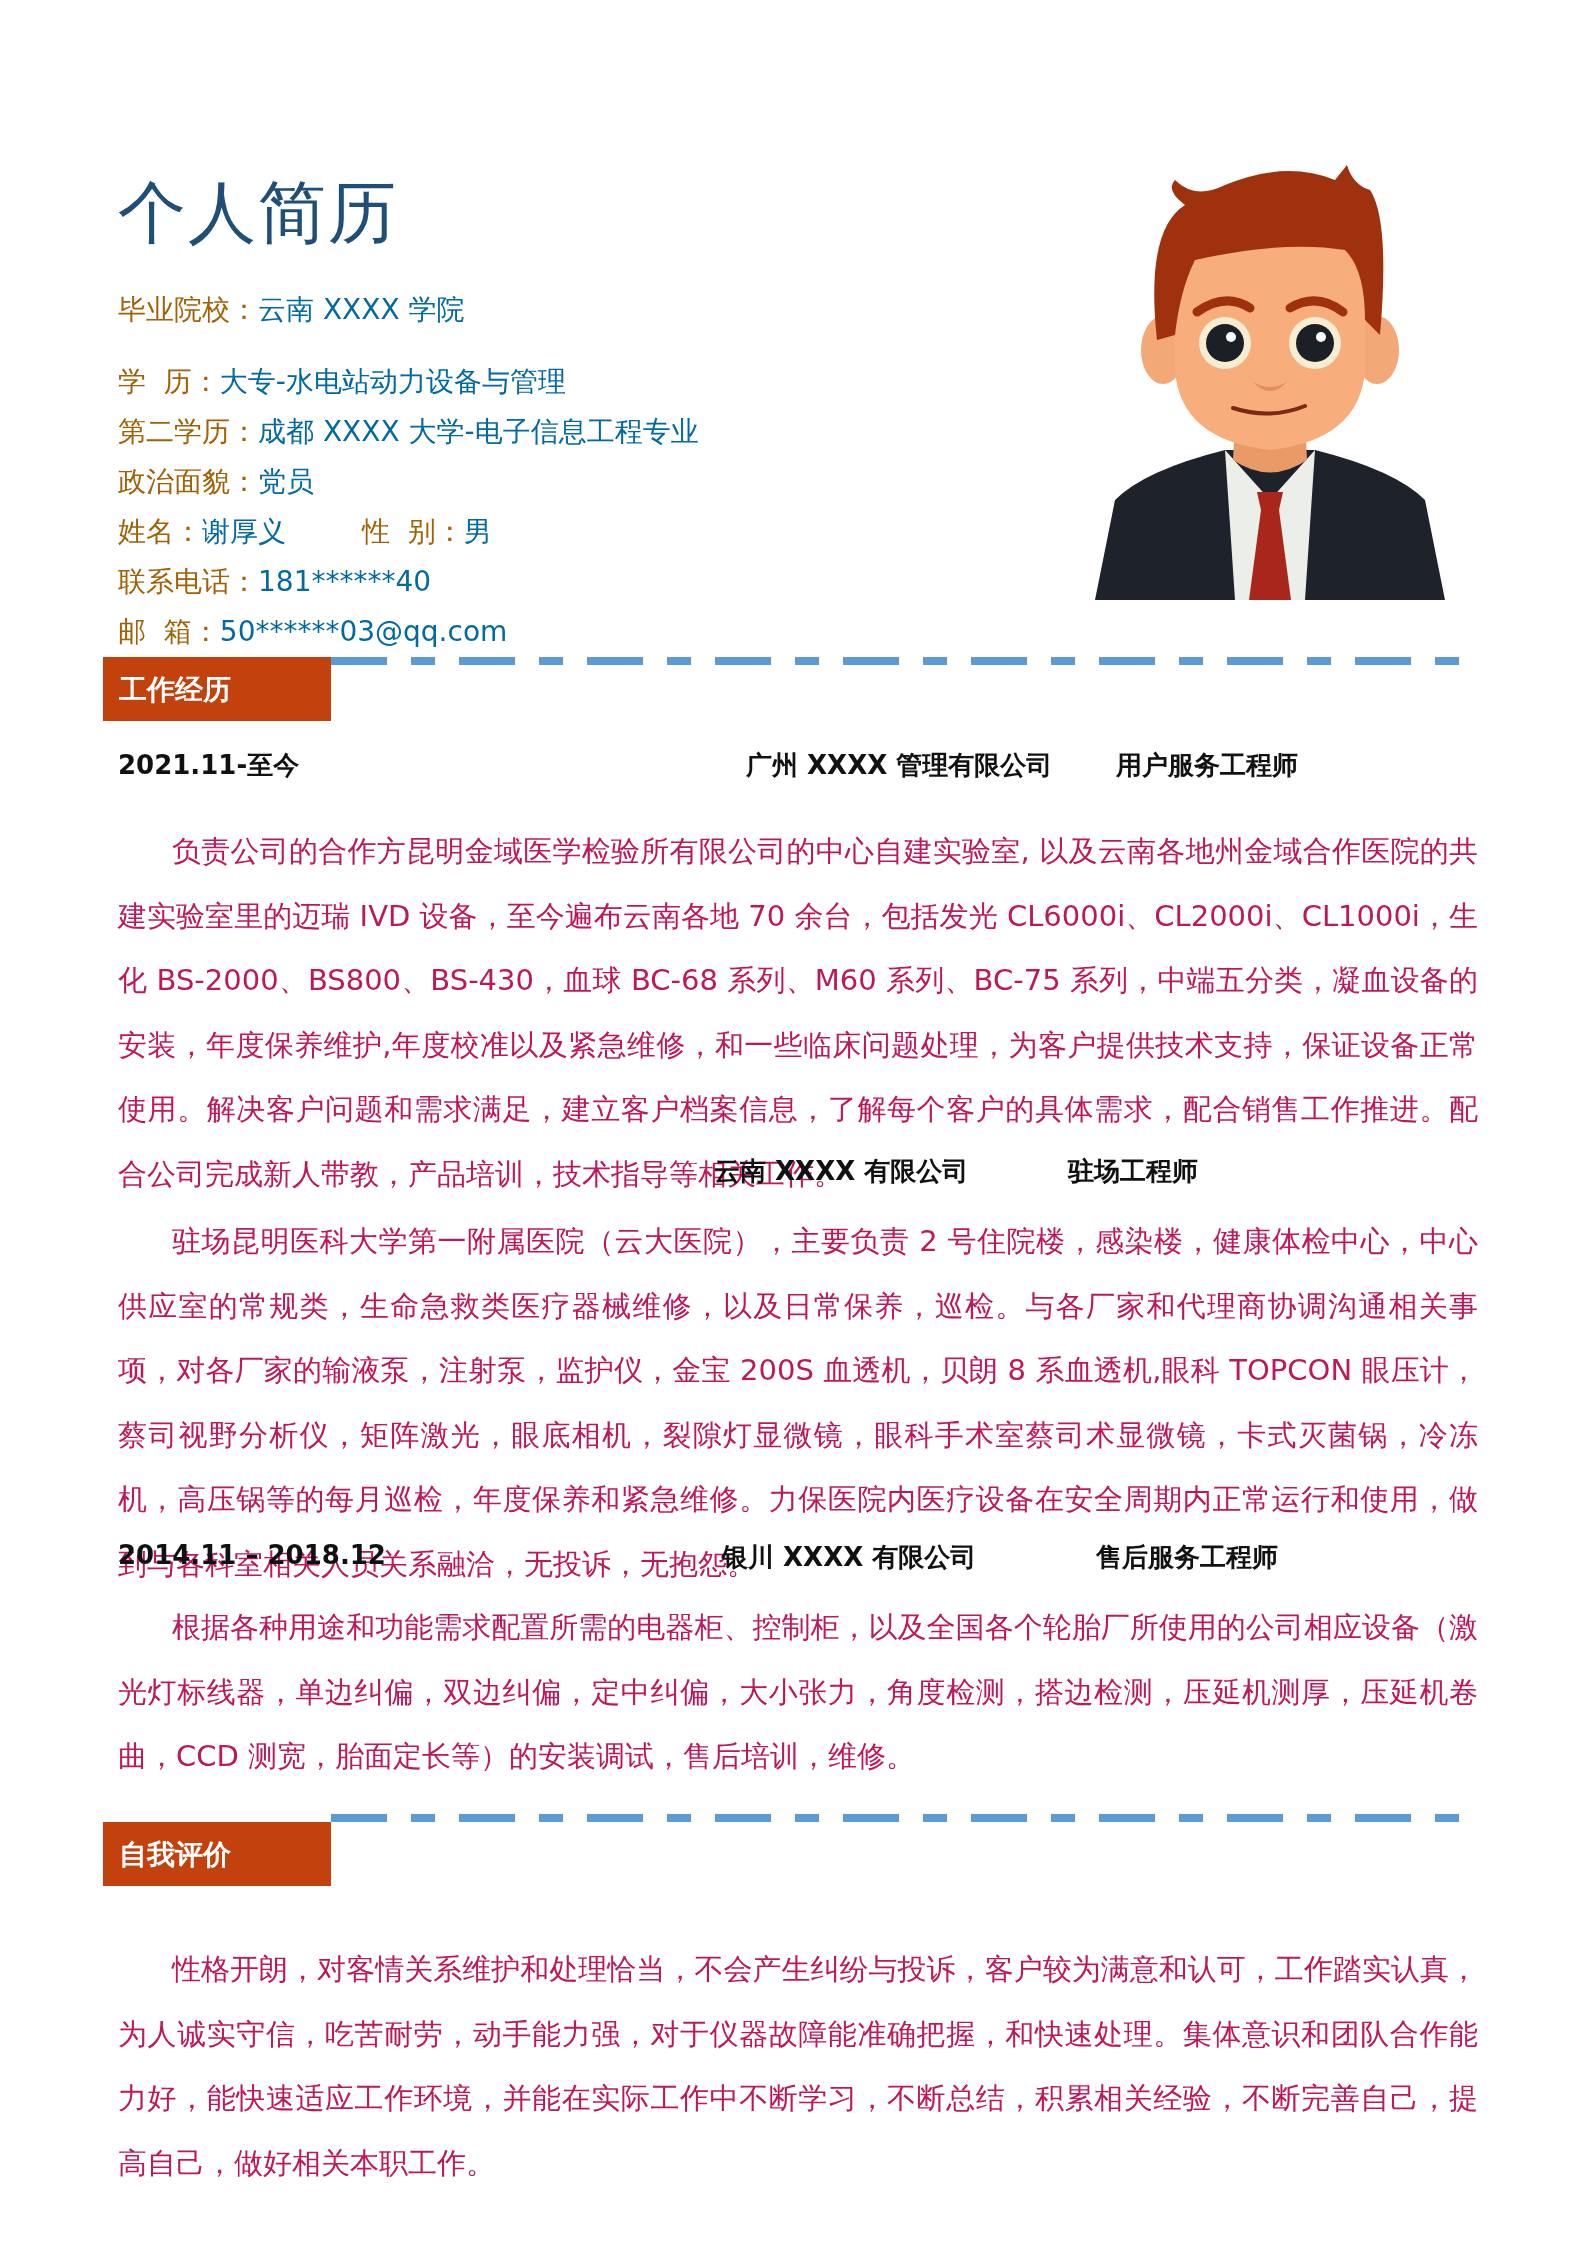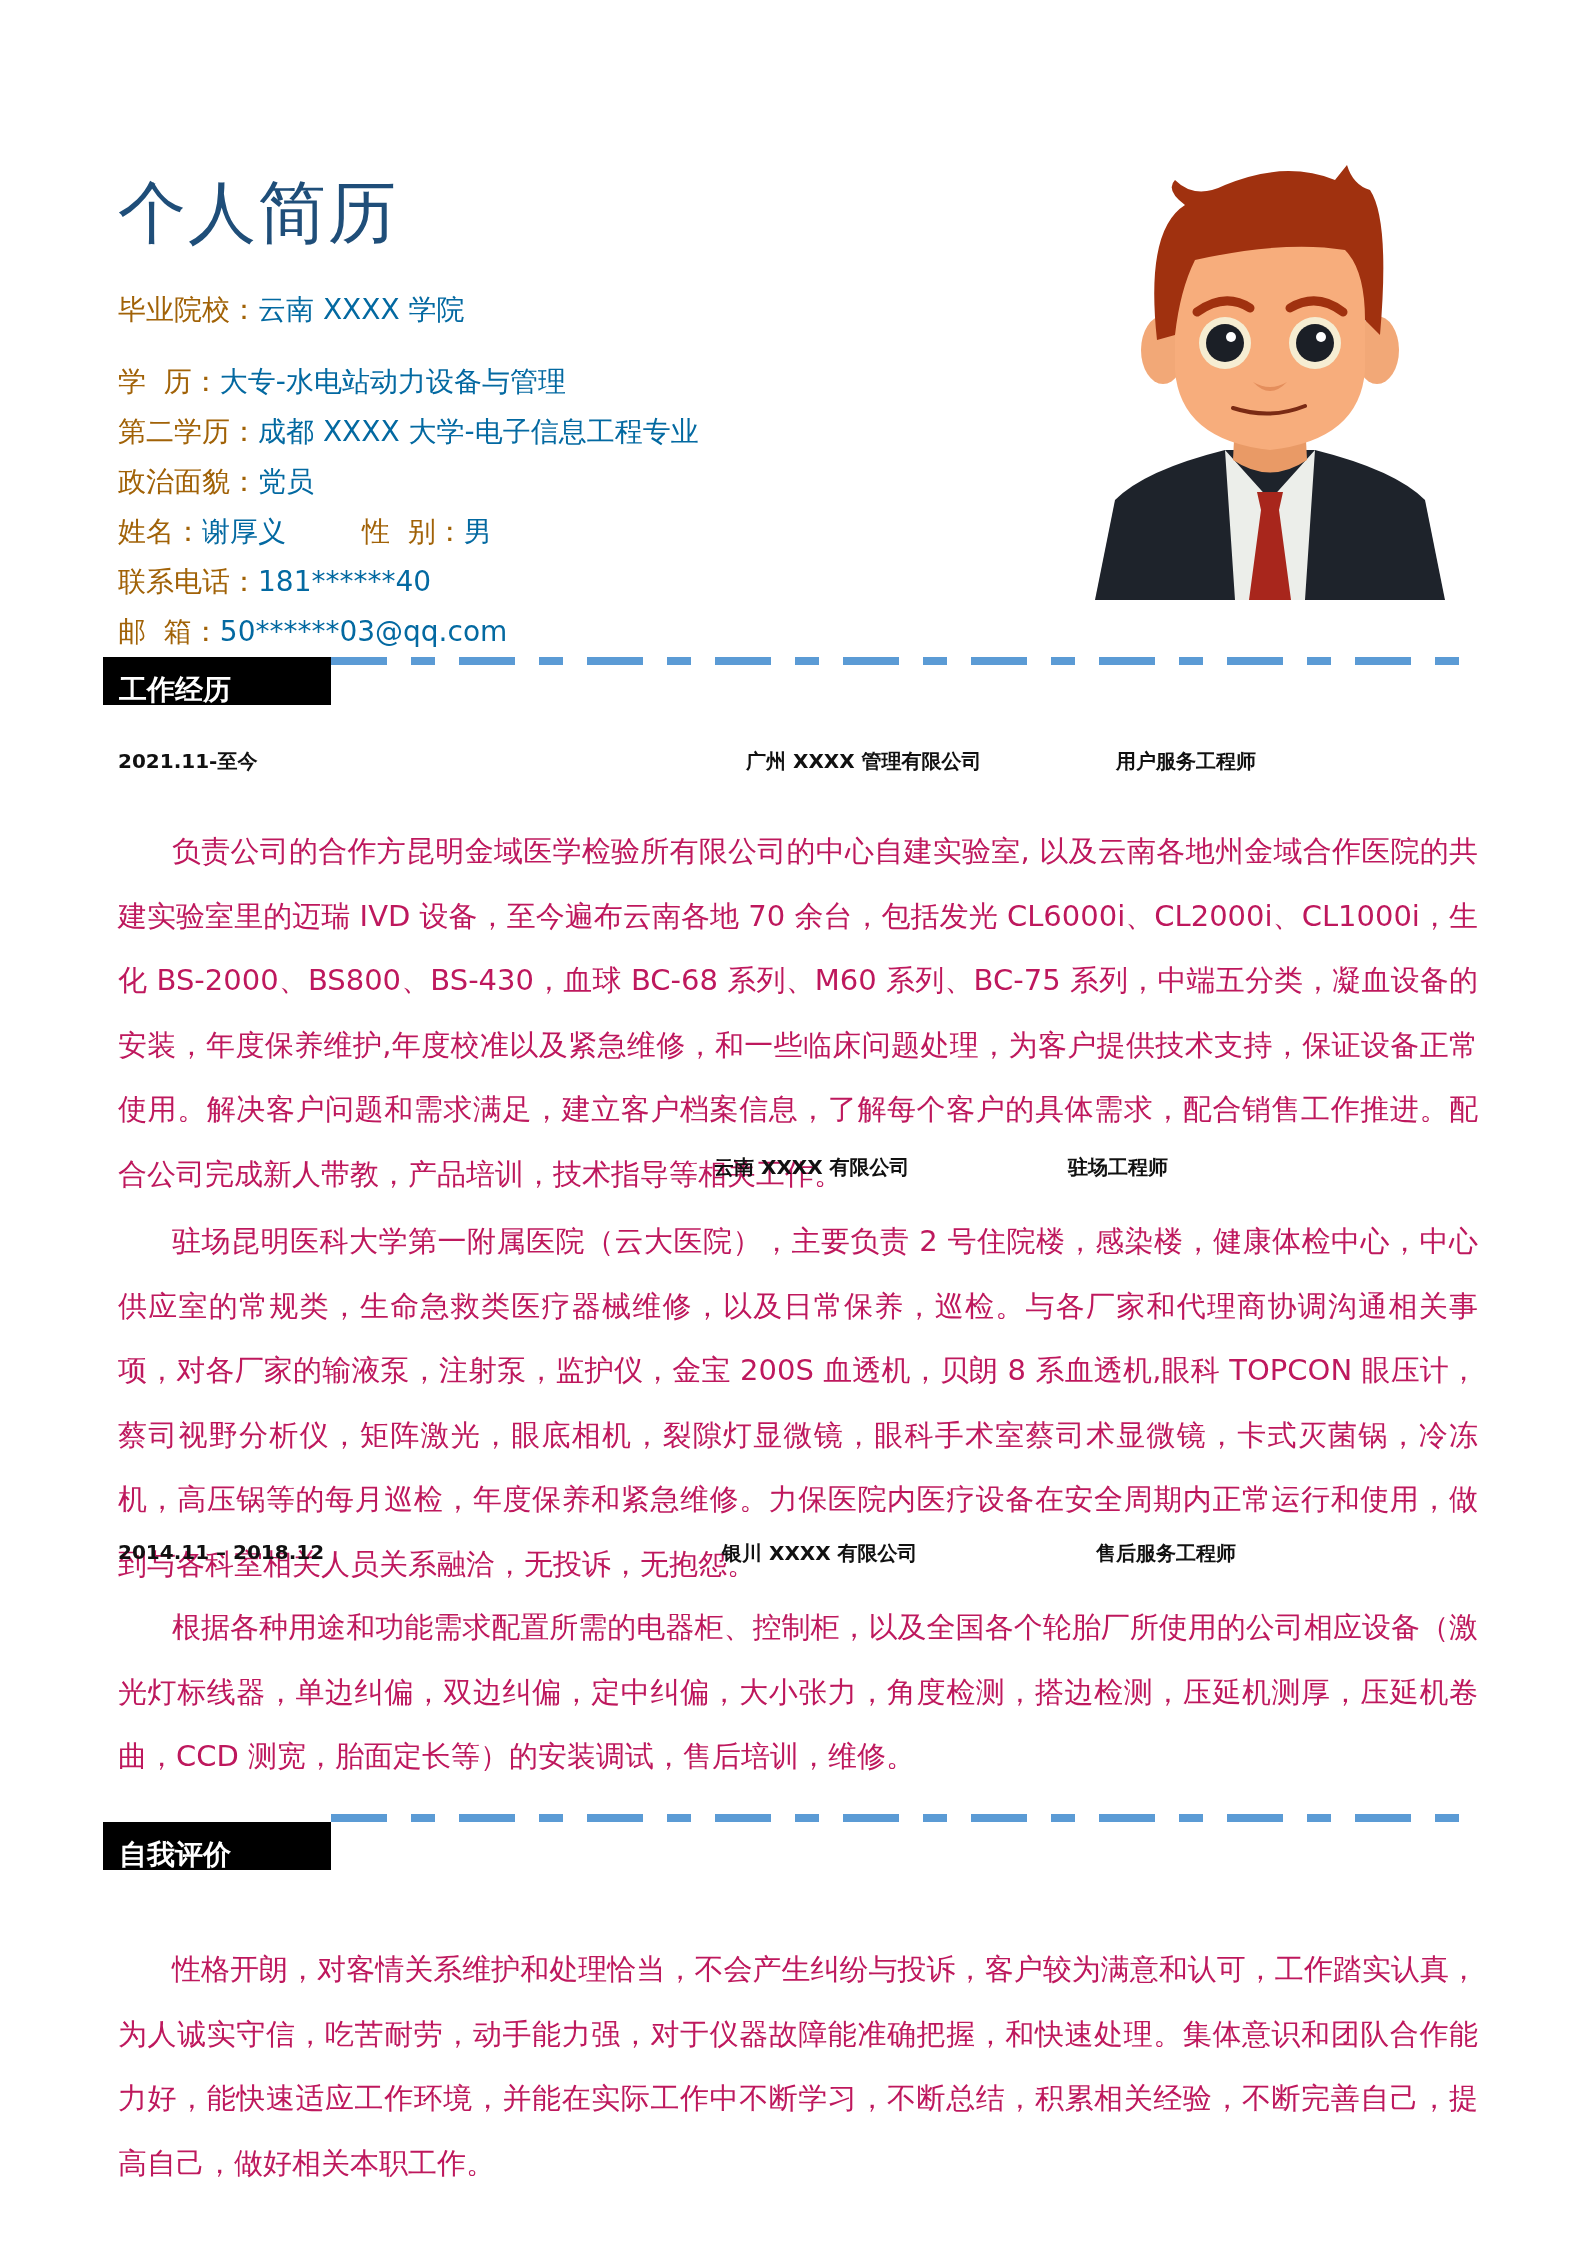--- a/index.html
+++ b/index.html
@@ -6,28 +6,28 @@
   body { width:1586px; height:2245px; position:relative; overflow:hidden;
          font-family:"DejaVu Sans","Liberation Sans",sans-serif; color:#111; }
   .abs { position:absolute; }
   .title { left:118px; top:168px; font-size:68px; font-weight:normal; color:#1f4e79; letter-spacing:2px; }
   .info { left:118px; font-size:28px; line-height:36px; white-space:nowrap; }
   .info .lbl { color:#a16207; }
   .info .val { color:#0369a1; }
   .gap-gender { display:inline-block; width:76px; }
   .avatar { left:1085px; top:160px; width:370px; height:440px; }
 
-  .sec-bar { left:103px; width:228px; height:48px; background:#000000; }
+  .sec-bar { left:103px; width:228px; height:64px; background:#c2410c; }
   .sec-bar span { position:absolute; left:16px; top:14px; color:#fff; font-size:28px; font-weight:bold; }
   .dash-line { left:331px; width:1130px; height:8px;
     background: repeating-linear-gradient(90deg,
       #5b9bd5 0px, #5b9bd5 56px, transparent 56px, transparent 80px,
       #5b9bd5 80px, #5b9bd5 104px, transparent 104px, transparent 128px); }
 
-  .job-head { left:118px; width:1360px; height:36px; font-size:20px; font-weight:bold; white-space:nowrap; }
+  .job-head { left:118px; width:1360px; height:36px; font-size:26px; font-weight:bold; white-space:nowrap; }
   .job-head span { position:absolute; top:0; }
   .para { left:118px; width:1360px; font-size:29px; line-height:64.5px; text-align:justify; color:#be185d; }
   .para p { margin:0; text-indent:54px; }
 </style>
 </head>
 <body>
 
 <div class="abs title">个人简历</div>
 
 <div class="abs info" style="top:292px">

